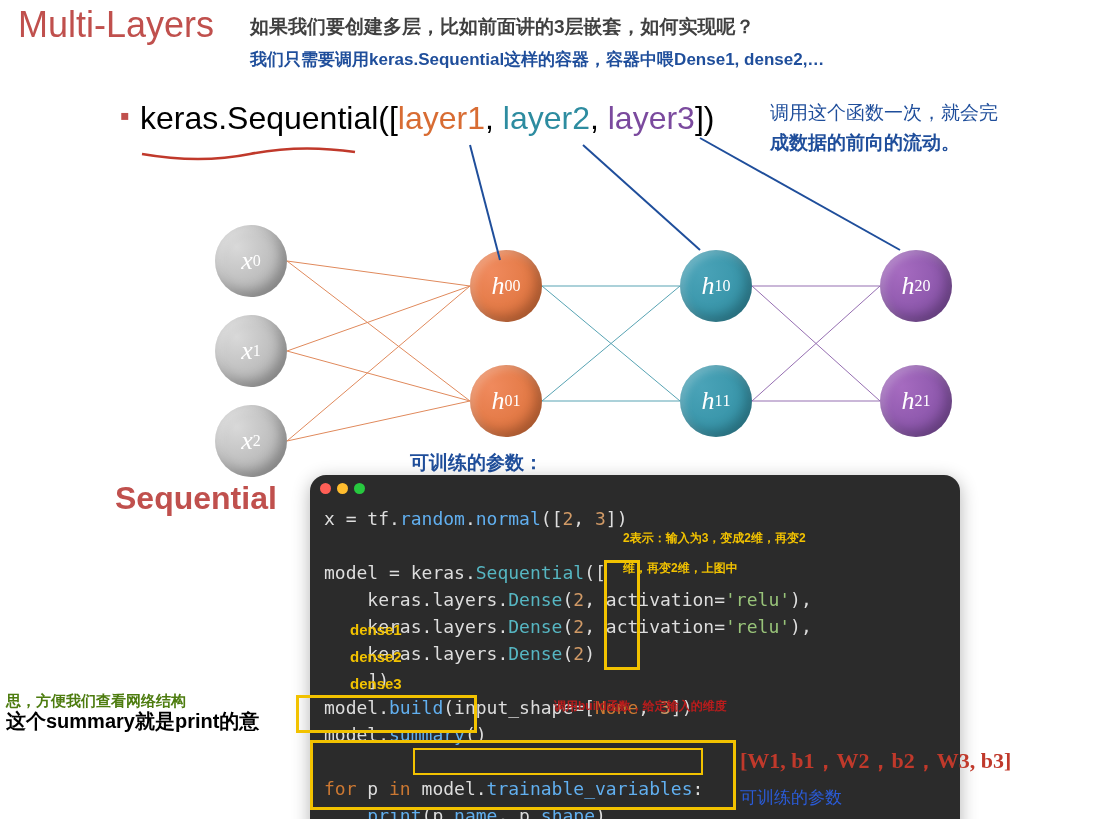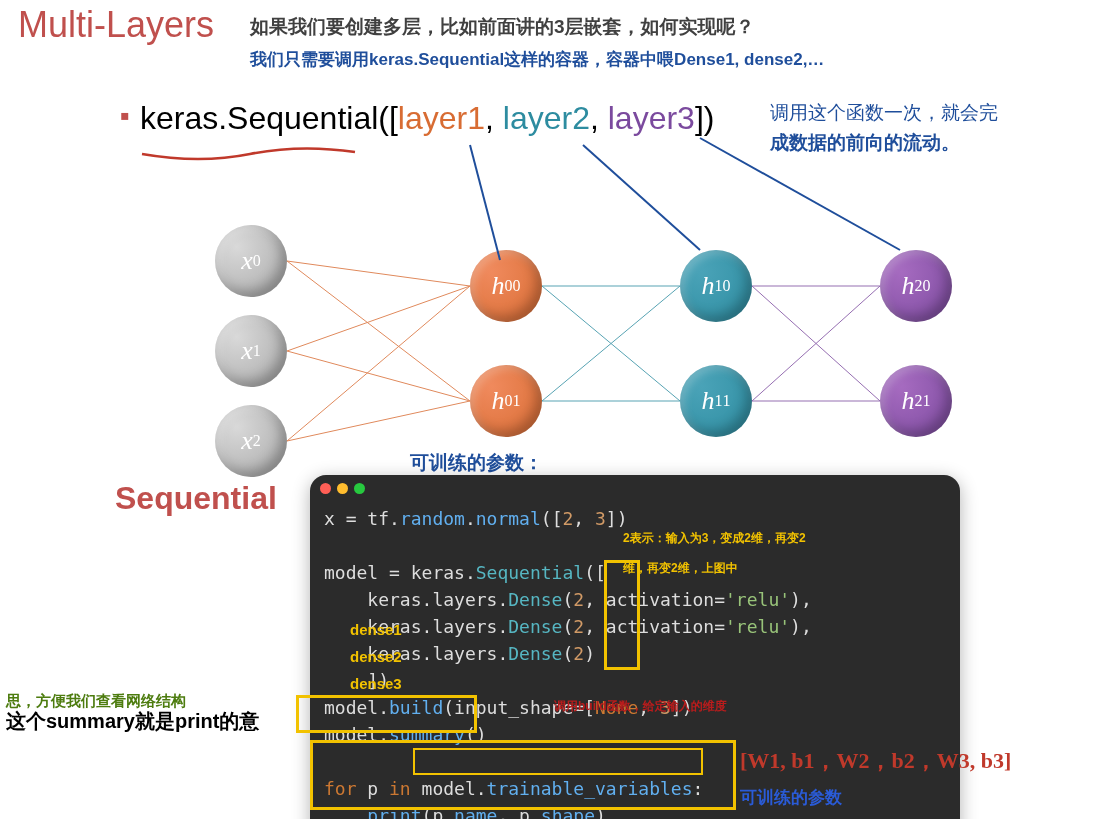--- a/index.html
+++ b/index.html
@@ -212,21 +212,21 @@
     font-size: 22px;
     color: #c0392b;
     font-weight: bold;
   }
   .annoBlueRight {
     position: absolute;
     left: 740px;
     top: 786px;
     color: #2a5bd7;
     font-size: 17px;
-    font-weight: bold;
+    font-weight: normal;
   }
   svg.pointers {
     position: absolute;
     left: 0; top: 0;
     pointer-events: none;
   }
 </style>
 </head>
 <body>
 

